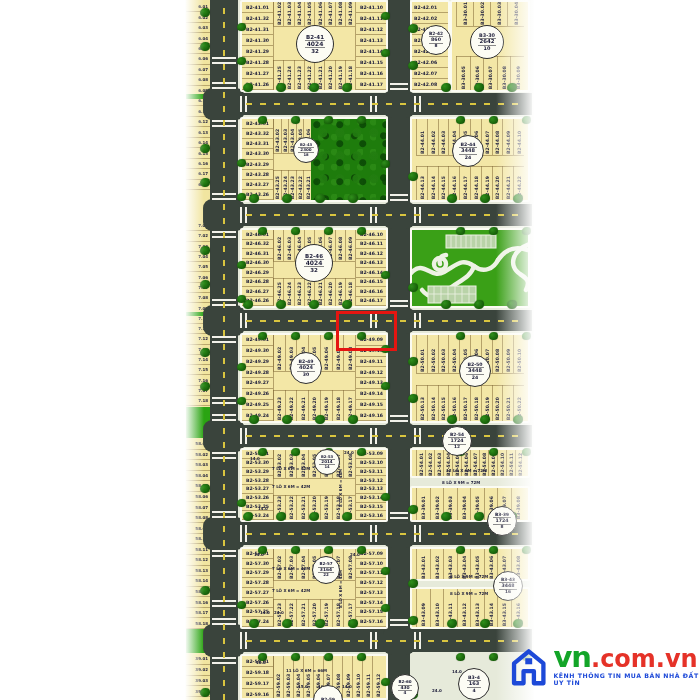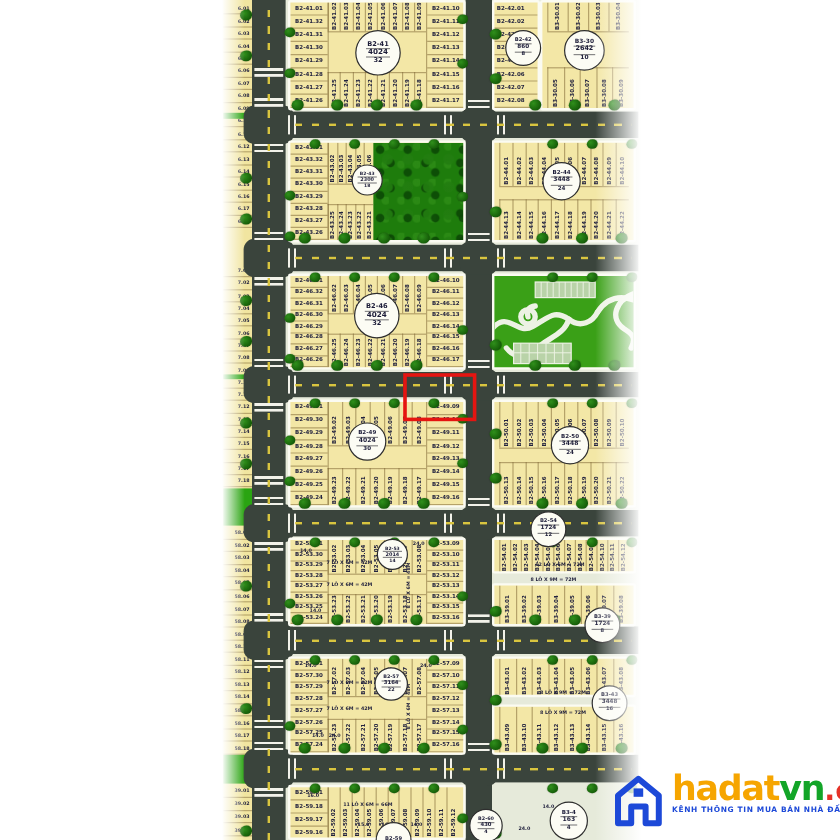--- a/index.html
+++ b/index.html
@@ -1476,20 +1476,19 @@
   <div class="fade fade-left"></div>
   <div class="fade fade-right"></div>
   <div class="white-right"></div>
   <div class="wm">
     <svg class="wm-logo" viewBox="0 0 48 48">
       <path d="M7 44 V21 L24 7 L41 21 V44 H30 V30 H18 V44 Z" fill="none" stroke="#1d49d8" stroke-width="5" stroke-linejoin="round"></path>
       <rect x="20" y="15" width="8" height="7" fill="#1d49d8"></rect>
     </svg>
     <div class="wm-text">
       <div class="wm-line">
-          <span class="wm-ha">hadat</span>
           <span class="wm-vn">vn</span>
           <span class="wm-domain">.com.vn</span>
         </div>
       <div class="wm-tag">KÊNH THÔNG TIN MUA BÁN NHÀ ĐẤT UY TÍN</div>
     </div>
   </div>
 </div>
 
 </body></html>

